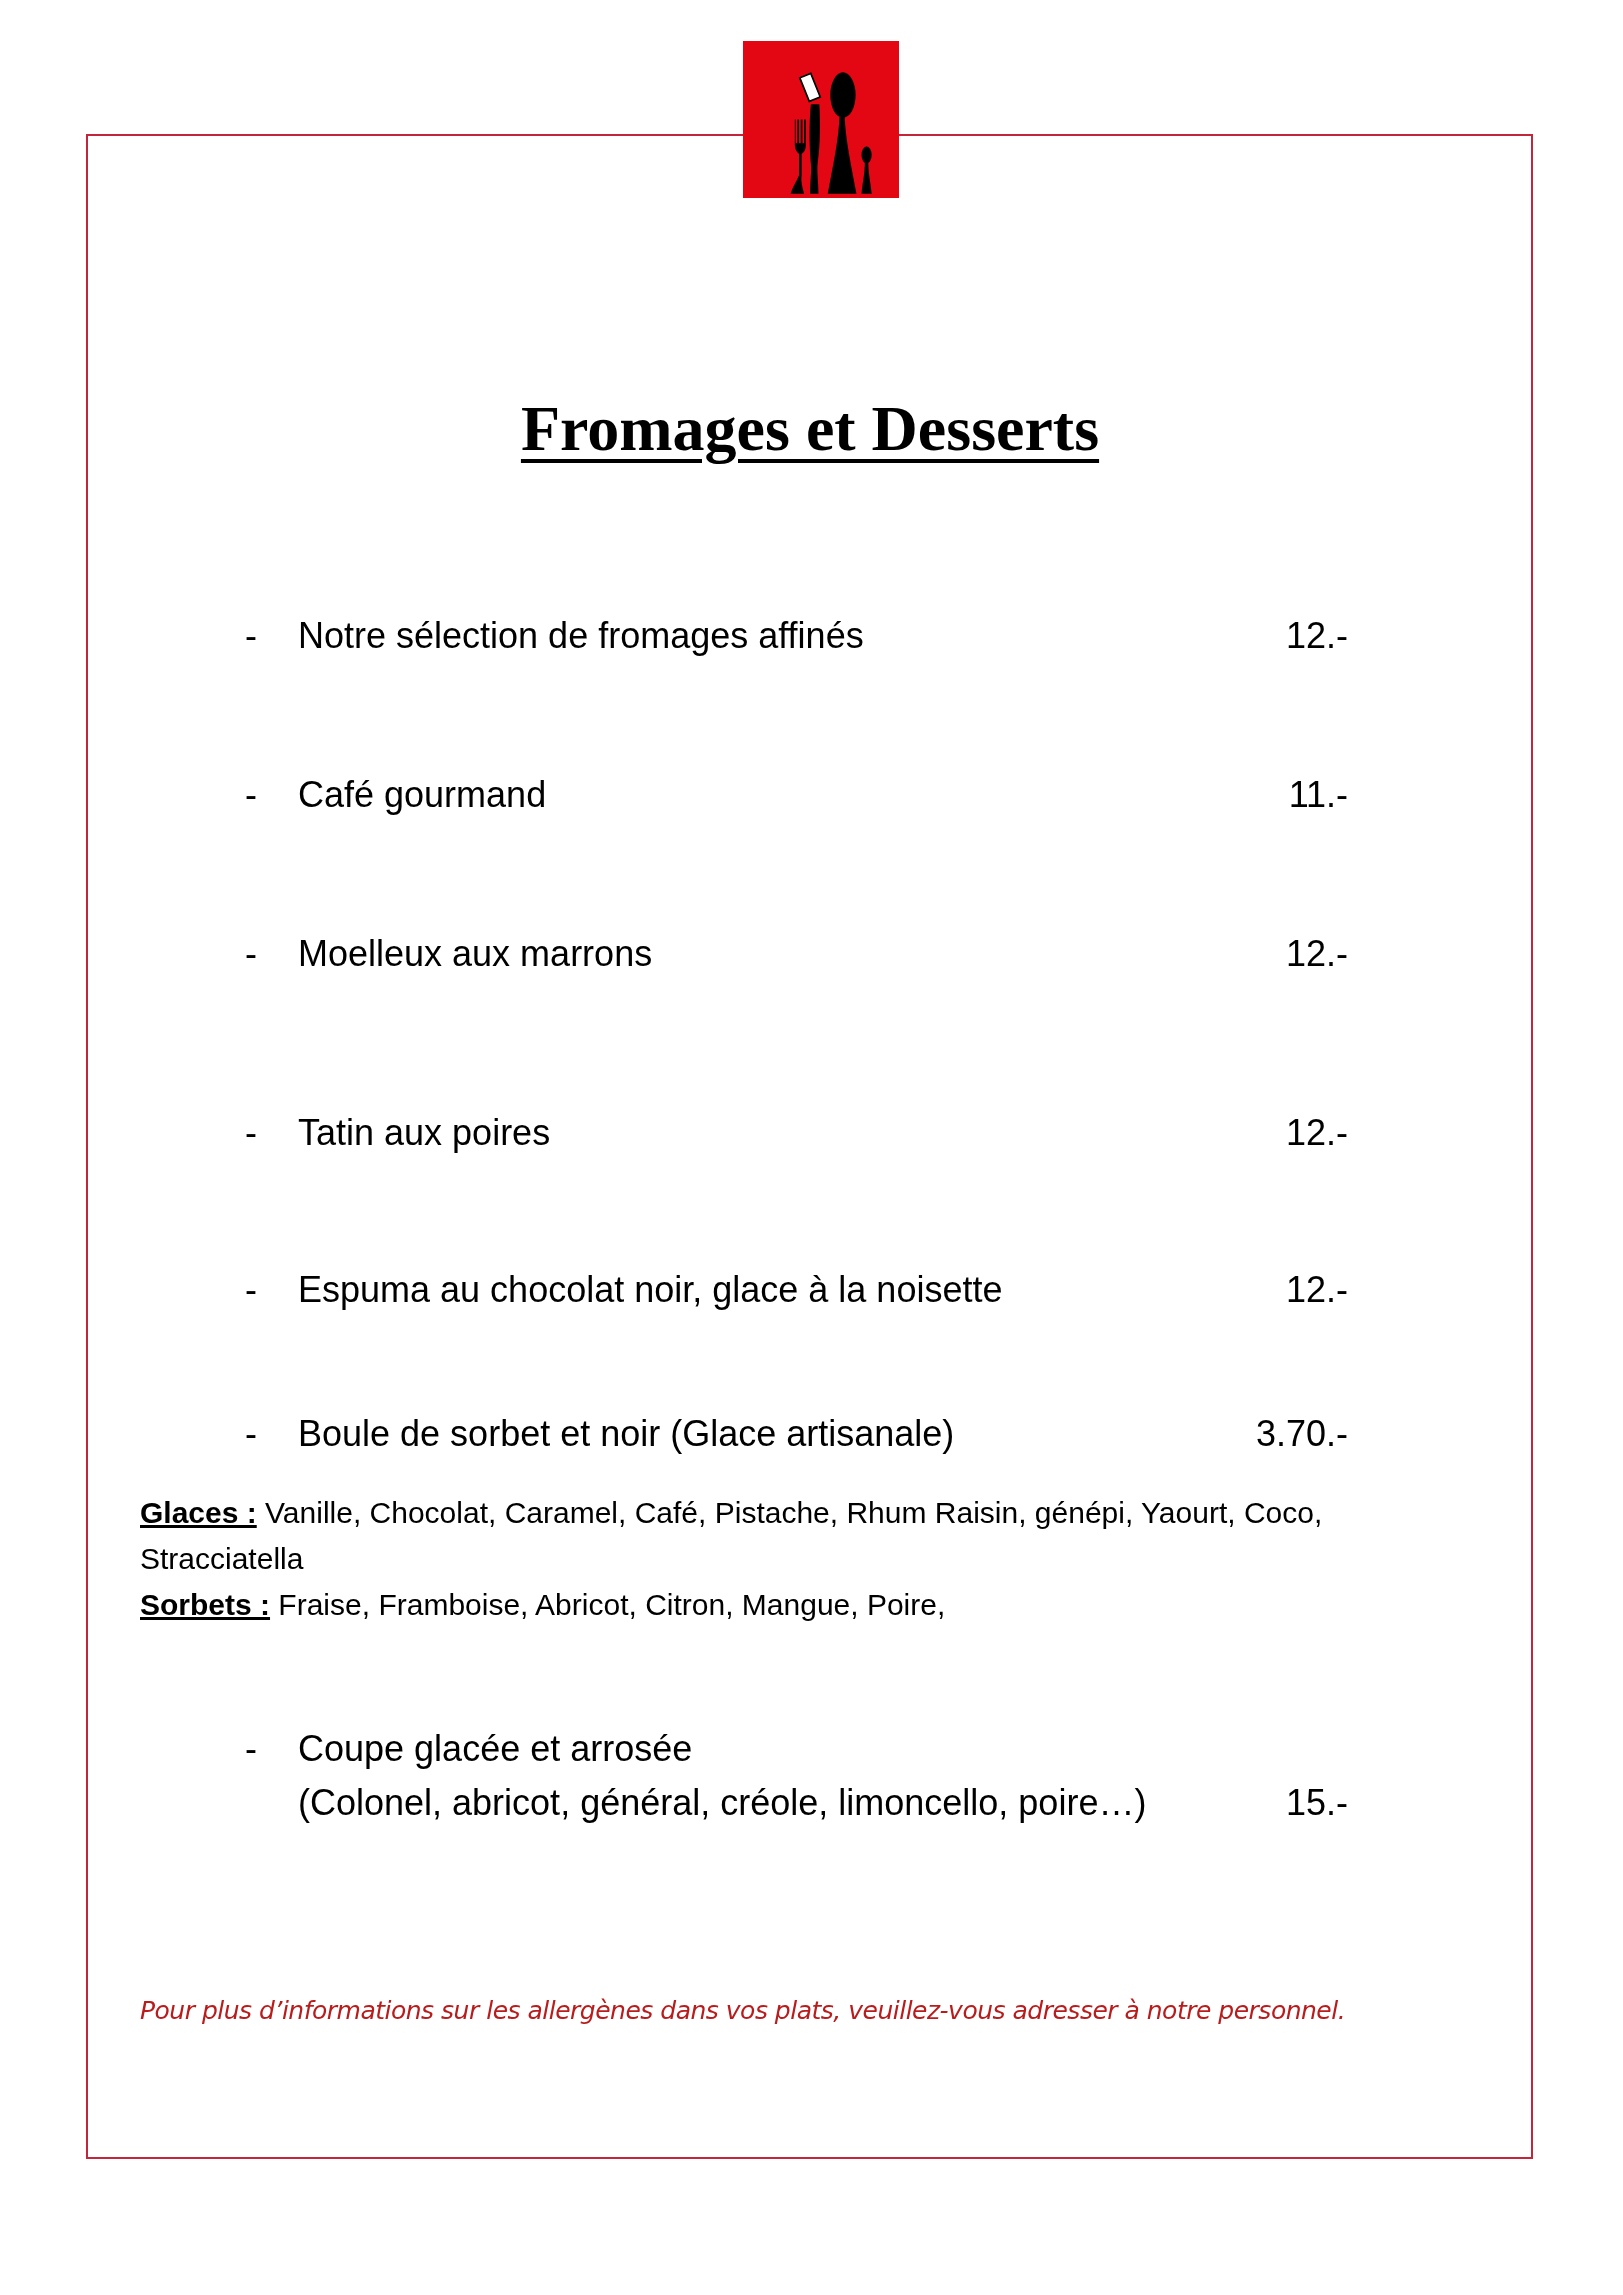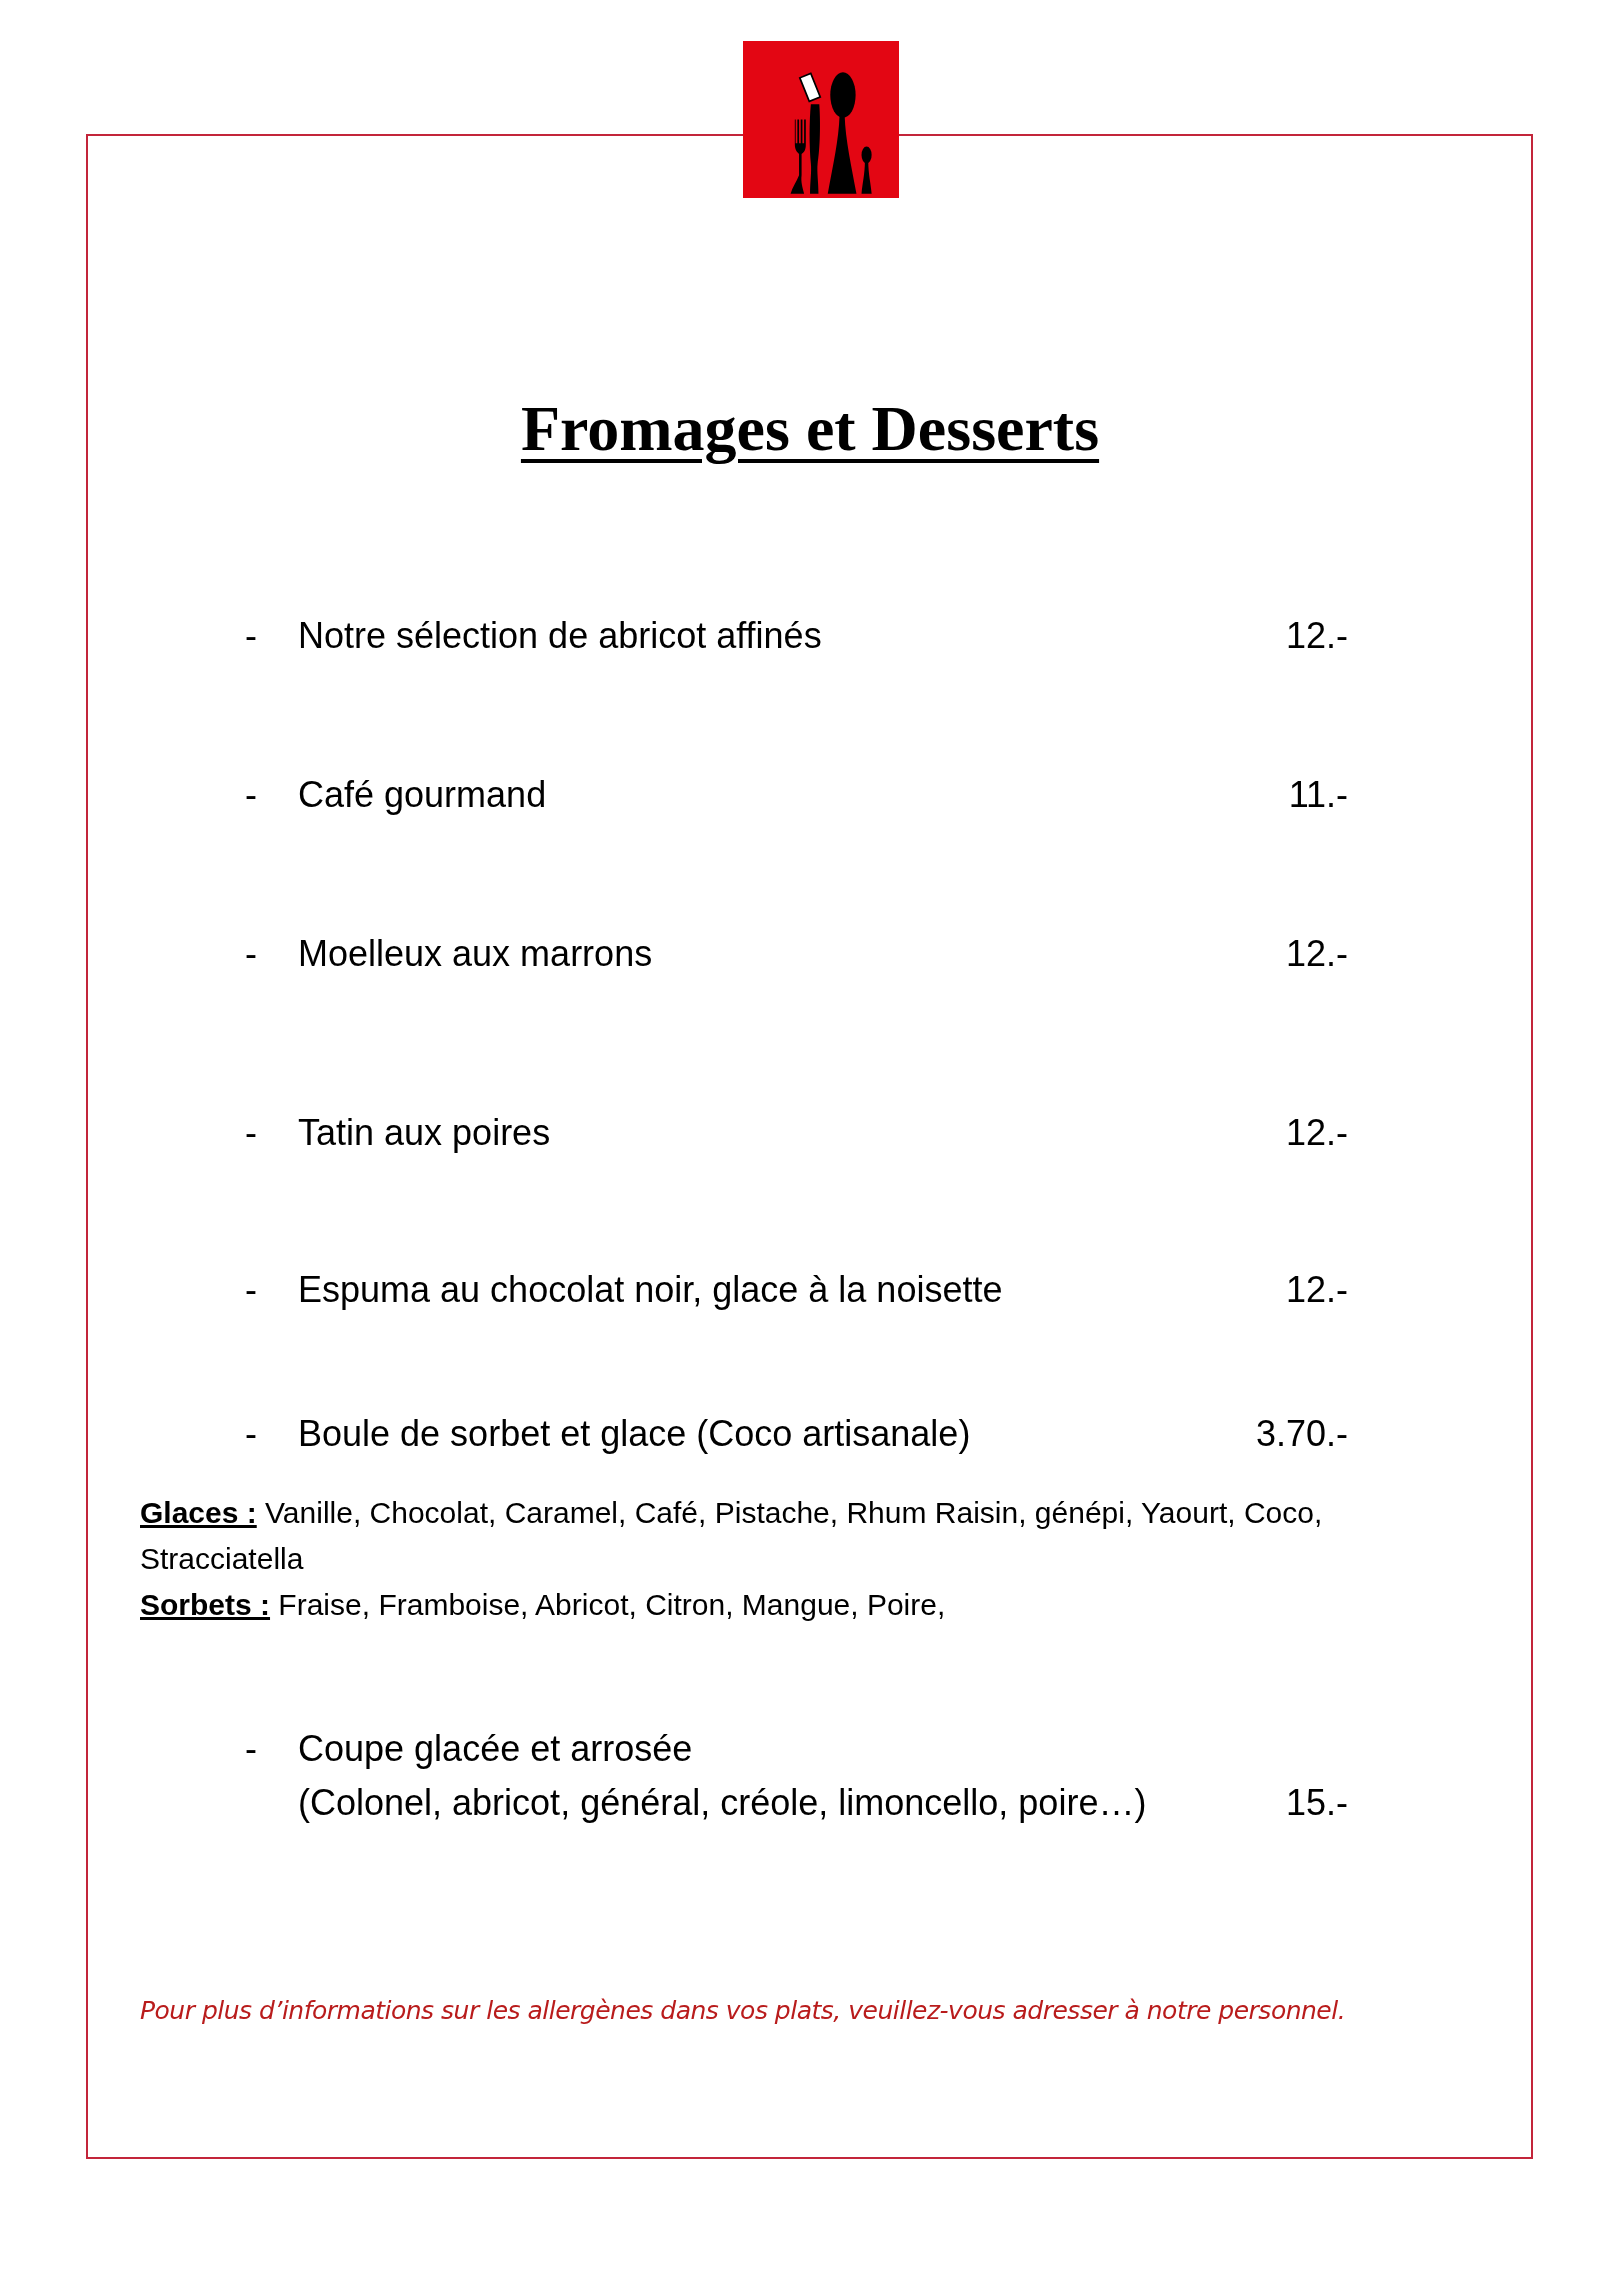--- a/index.html
+++ b/index.html
@@ -58,21 +58,21 @@
 
     <ellipse cx="146" cy="135" rx="6" ry="10" fill="#000"></ellipse>
     <path d="M144 143 c0 14-3 26-4 38 h12 c-1-12-4-24-4-38 z" fill="#000"></path>
   </svg>
 </div>
 
 <h1 class="title"><span>Fromages et Desserts</span></h1>
 
 <div class="item" style="top:614px;">
   <span class="dash">-</span>
-  <span class="name">Notre sélection de abricot affinés</span>
+  <span class="name">Notre sélection de fromages affinés</span>
   <span class="price">12.-</span>
 </div>
 
 <div class="item" style="top:773px;">
   <span class="dash">-</span>
   <span class="name">Café gourmand</span>
   <span class="price">11.-</span>
 </div>
 
 <div class="item" style="top:932px;">
@@ -88,21 +88,21 @@
 </div>
 
 <div class="item" style="top:1268px;">
   <span class="dash">-</span>
   <span class="name">Espuma au chocolat noir, glace à la noisette</span>
   <span class="price">12.-</span>
 </div>
 
 <div class="item" style="top:1412px;">
   <span class="dash">-</span>
-  <span class="name">Boule de sorbet et glace (Coco artisanale)</span>
+  <span class="name">Boule de sorbet et noir (Glace artisanale)</span>
   <span class="price">3.70.-</span>
 </div>
 
 <div class="flavours">
   <div>
     <span class="lbl">Glaces :</span><span> Vanille, Chocolat, Caramel, Café, Pistache, Rhum Raisin, génépi, Yaourt, Coco, Stracciatella</span>
   </div>
   <div>
     <span class="lbl">Sorbets :</span><span> Fraise, Framboise, Abricot, Citron, Mangue, Poire,</span>
   </div>

